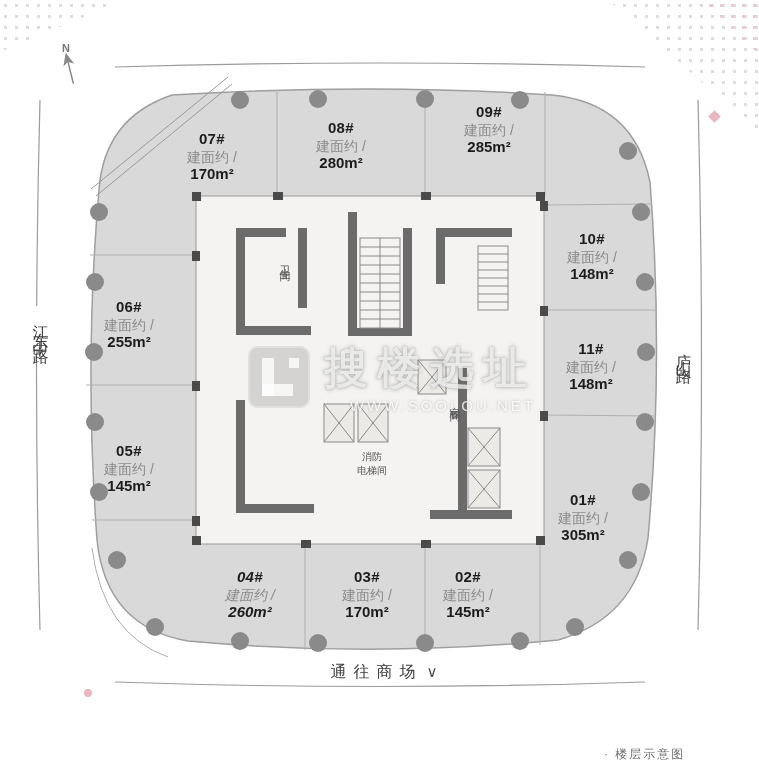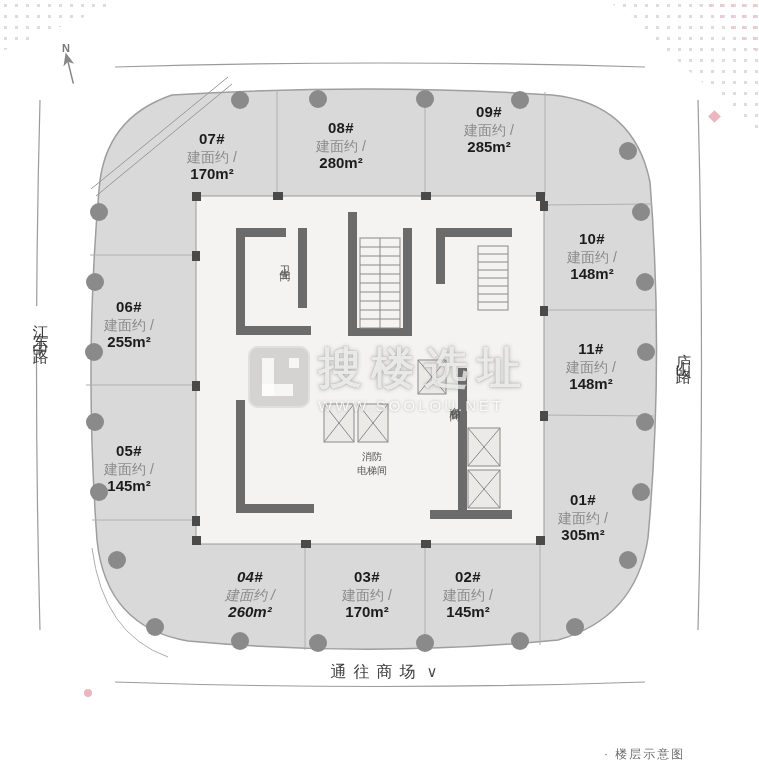--- a/index.html
+++ b/index.html
@@ -50,21 +50,21 @@
   .footer-note { position:absolute; top:724px; left:604px; font-size:12px; color:#6f6f6f; letter-spacing:2px; z-index:6;margin-top:22px; }
 
   
   .watermark { position:absolute; left:248px; top:346px; display:flex; align-items:flex-start;
     z-index:8; opacity:0.85; pointer-events:none; }
   .wm-logo { width:62px; height:62px; border-radius:10px; background:rgba(150,150,150,0.40);
     position:relative; box-shadow: inset 0 0 0 2px rgba(255,255,255,0.28); flex:0 0 auto; }
   .wm-logo .l-vert { position:absolute; left:14px; top:12px; width:12px; height:38px; background:rgba(255,255,255,0.82); }
   .wm-logo .l-horz { position:absolute; left:14px; top:38px; width:31px; height:12px; background:rgba(255,255,255,0.82); }
   .wm-logo .l-dot  { position:absolute; right:11px; top:12px; width:10px; height:10px; background:rgba(255,255,255,0.82); }
-  .wm-text { margin-left:8px; text-align:left; }
+  .wm-text { margin-left:14px; text-align:right; }
   .wm-brand { font-size:44px; font-weight:700; color:rgba(255,255,255,0.82); letter-spacing:9px; line-height:1;
     text-shadow:0 0 4px rgba(110,110,110,0.55), 0 0 1px rgba(110,110,110,0.85); white-space:nowrap; }
   .wm-site { margin-top:7px; font-size:15px; color:rgba(255,255,255,0.9); letter-spacing:3px;
     text-shadow:0 0 3px rgba(110,110,110,0.6); }
 </style>
 </head>
 <body>
 
 <div id="canvas">
 

